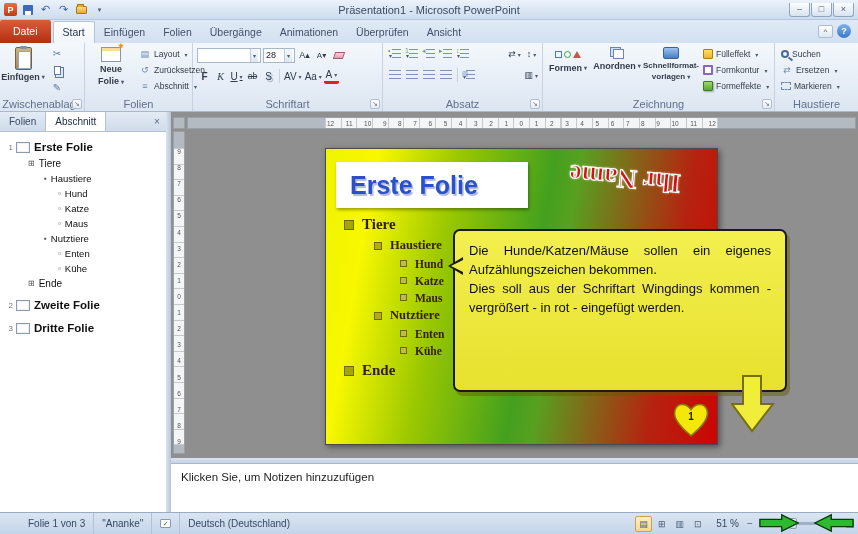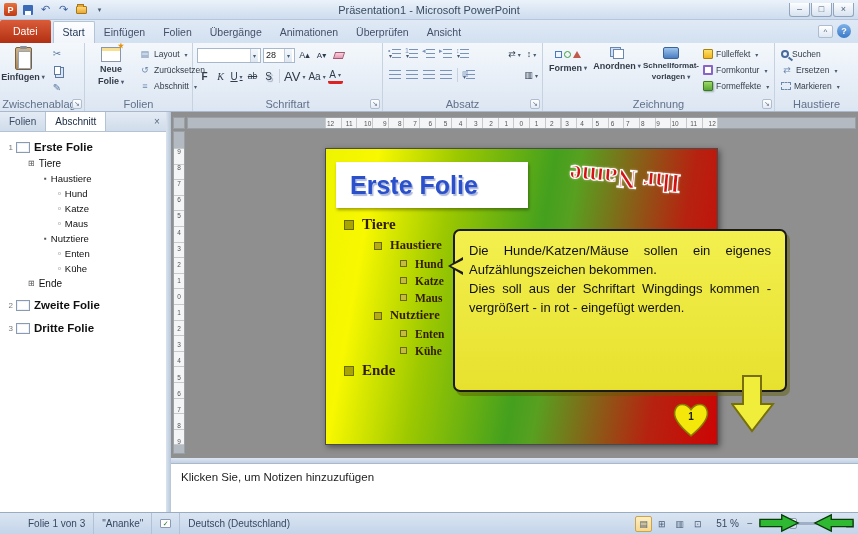--- a/index.html
+++ b/index.html
@@ -70,21 +70,21 @@
 .combo { height:15px; background:#fff; border:1px solid #a8b8cc; display:flex; align-items:center;
   font-size:9px; color:#222; padding:0 2px; position:relative; }
 .combo .cdd { margin-left:auto; font-size:6px; color:#4a5a70; background:linear-gradient(#f4f8fc,#dde7f2); height:100%; display:flex; align-items:center; padding:0 2px; border-left:1px solid #c0ccda; }
 .fbtn { min-width:15px; height:16px; display:flex; align-items:center; justify-content:center;
   font-size:10px; color:#2f3c4c; border-radius:2px; padding:0 1px; }
 .fbtn.b { font-weight:bold; }
 .fbtn.i { font-style:italic; font-family:"Liberation Serif",serif; }
 .fbtn.u { text-decoration:underline; }
 .fbtn.strike { text-decoration:line-through; font-size:8.5px; }
 .fbtn.shadow { text-shadow:1.5px 1.5px 1px #9aa8ba; }
-.fbtn.spacing { font-size:13px; letter-spacing:0; }
+.fbtn.spacing { font-size:10px; letter-spacing:0; }
 .fcolor { border-bottom:3px solid #d22; line-height:1; }
 .eraser-icon { width:10px; height:7px; background:linear-gradient(#f8d0dc,#e898b0); border:1px solid #a05a74; transform:skewX(-18deg); }
 .vsep { width:1px; height:14px; background:#c6d2e0; margin:0 2px; }
 
 
 .ic { position:relative; width:16px; height:16px; border-radius:2px; display:inline-block; }
 .ic .ln { position:absolute; right:2px; top:3px; width:9px; height:10px;
   background:repeating-linear-gradient(to bottom,#7a93b8 0 1px,transparent 1px 4px); }
 .ic .ln.full { left:2px; width:auto; }
 .ic .mk { position:absolute; left:1px; top:1px; font-size:7px; color:#7a93b8; line-height:1; }

